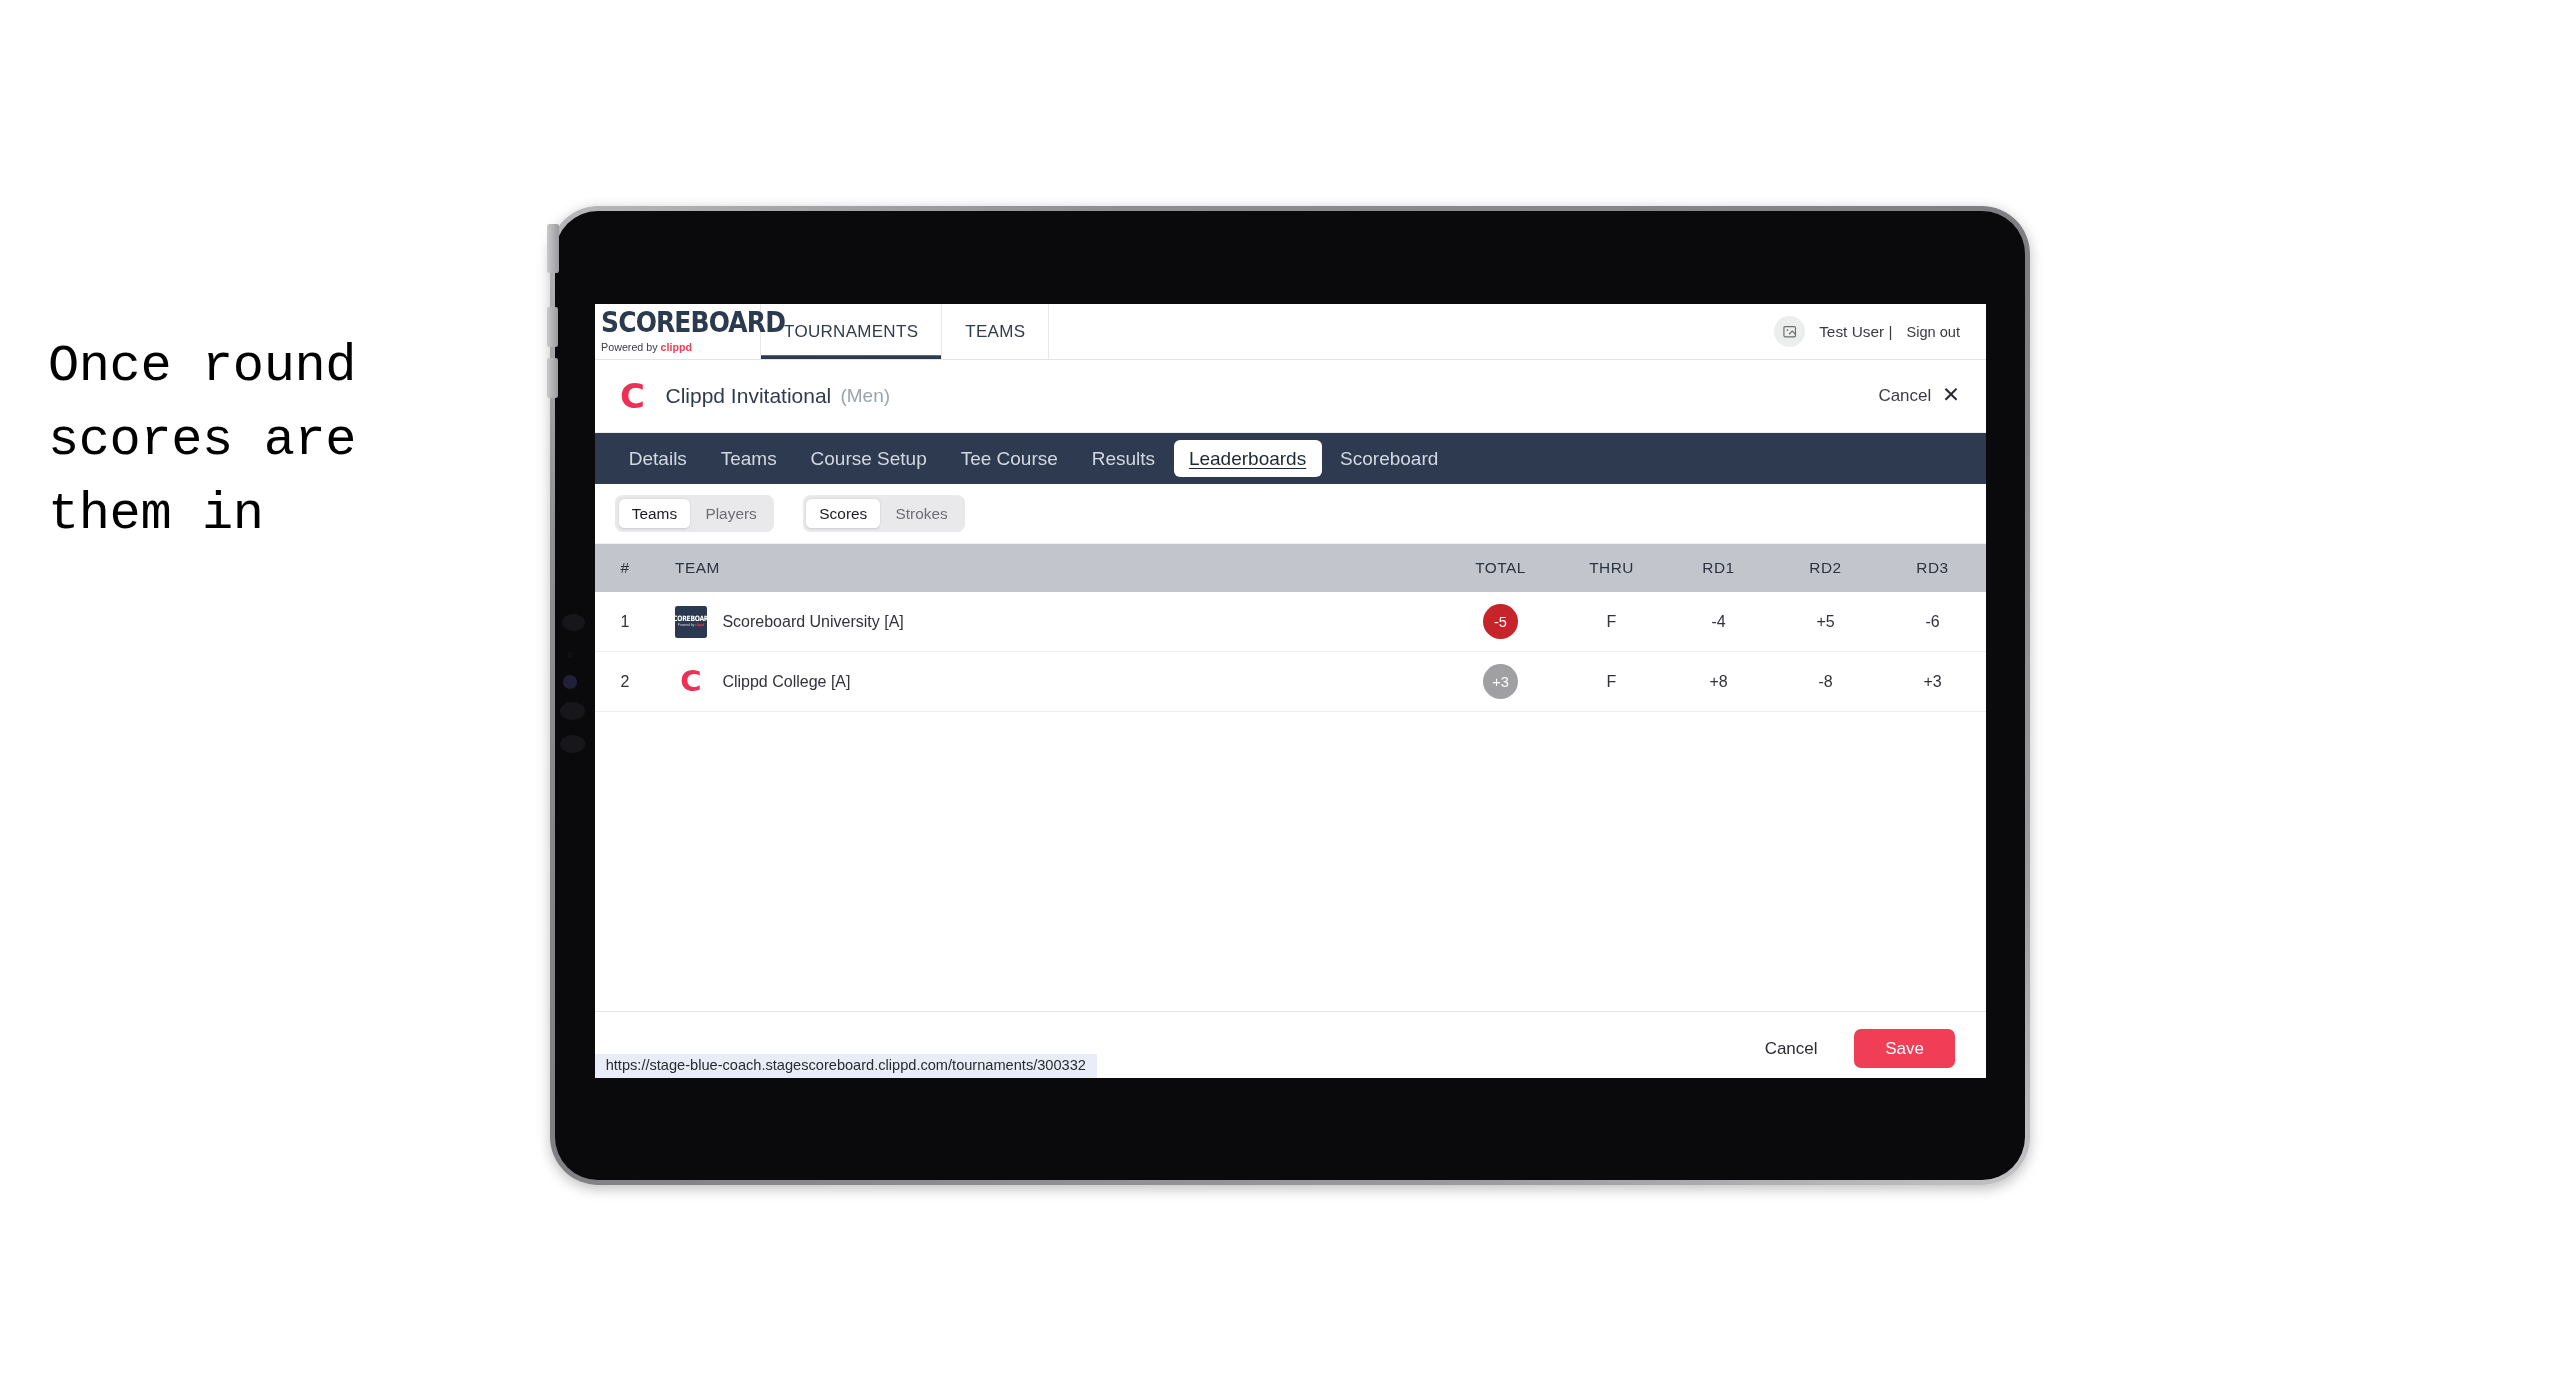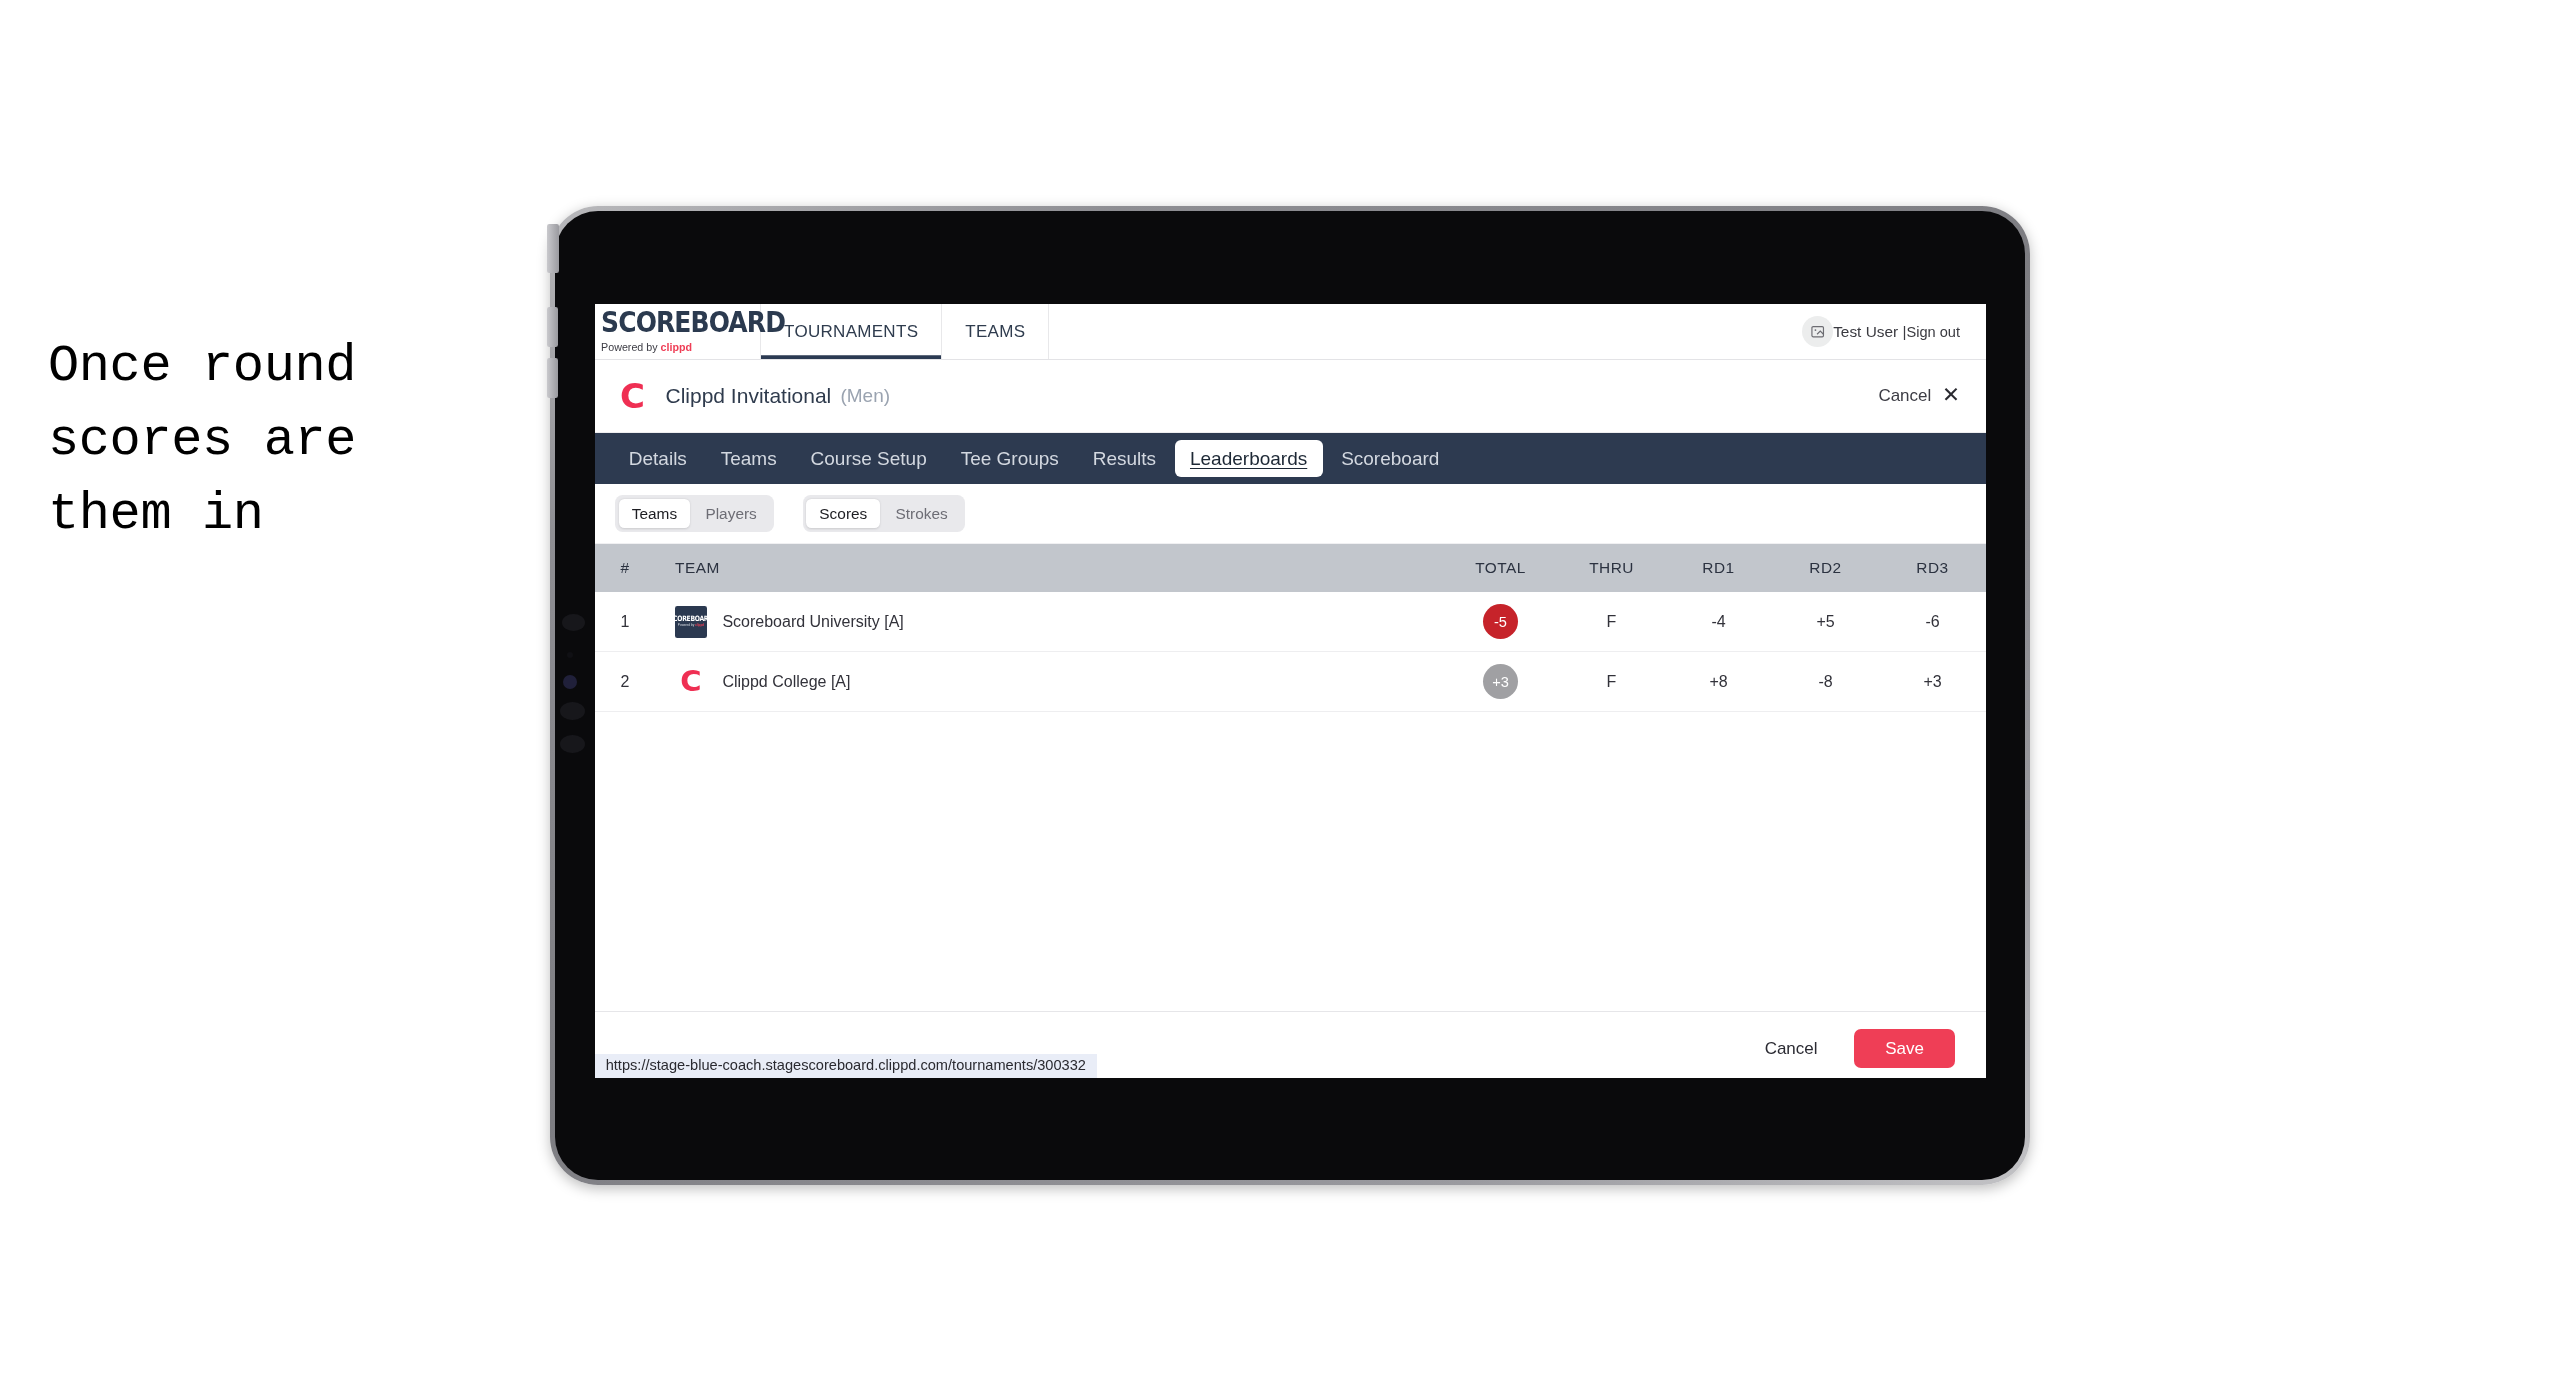--- a/index.html
+++ b/index.html
@@ -146,20 +146,21 @@
     border-right: 0.8px solid #e8e8ea;
     cursor: pointer;
   }
   .nav-tab.active {
     box-shadow: inset 0 -3.8px 0 0 #2b3a52;
   }
   .appbar-spacer { flex: 1; }
   .user-area {
     display: flex;
     align-items: center;
+    gap: 14px;
     padding-right: 26px;
   }
   .avatar {
     width: 31px; height: 31px;
     border-radius: 50%;
     background: #eceded;
     display: flex; align-items: center; justify-content: center;
     color: #6c6c72;
   }
   .user-name {
@@ -437,21 +438,21 @@
     <div class="cancel-x">
       <span>Cancel</span>
       <span class="x-glyph">✕</span>
     </div>
   </div>
 
   <div class="subnav">
     <div class="subnav-item">Details</div>
     <div class="subnav-item">Teams</div>
     <div class="subnav-item">Course Setup</div>
-    <div class="subnav-item">Tee Groups</div>
+    <div class="subnav-item">Tee Course</div>
     <div class="subnav-item">Results</div>
     <div class="subnav-item active">Leaderboards</div>
     <div class="subnav-item">Scoreboard</div>
   </div>
 
   <div class="toggle-row">
     <div class="seg-group">
       <div class="seg active">Teams</div>
       <div class="seg">Players</div>
     </div>

